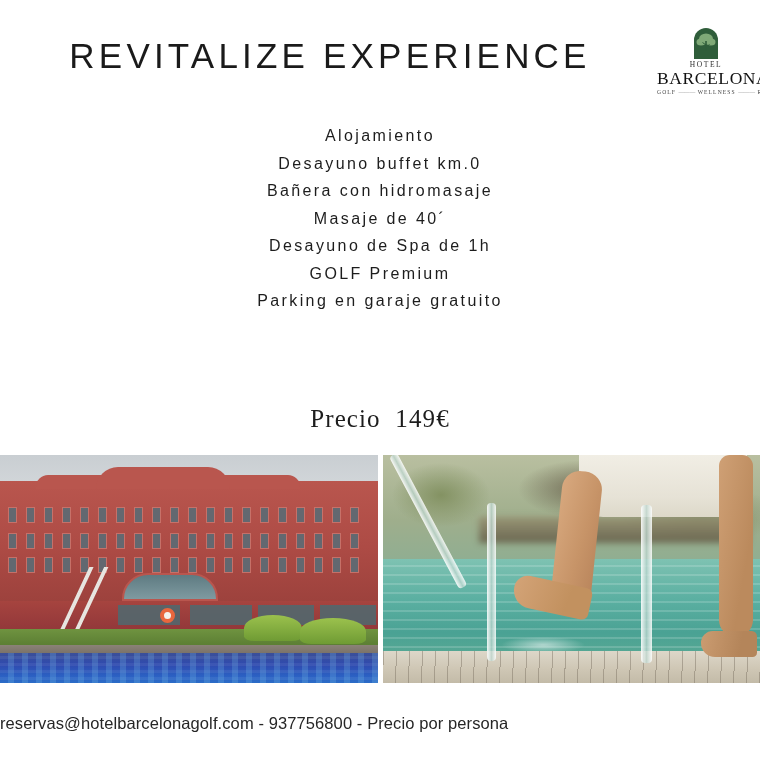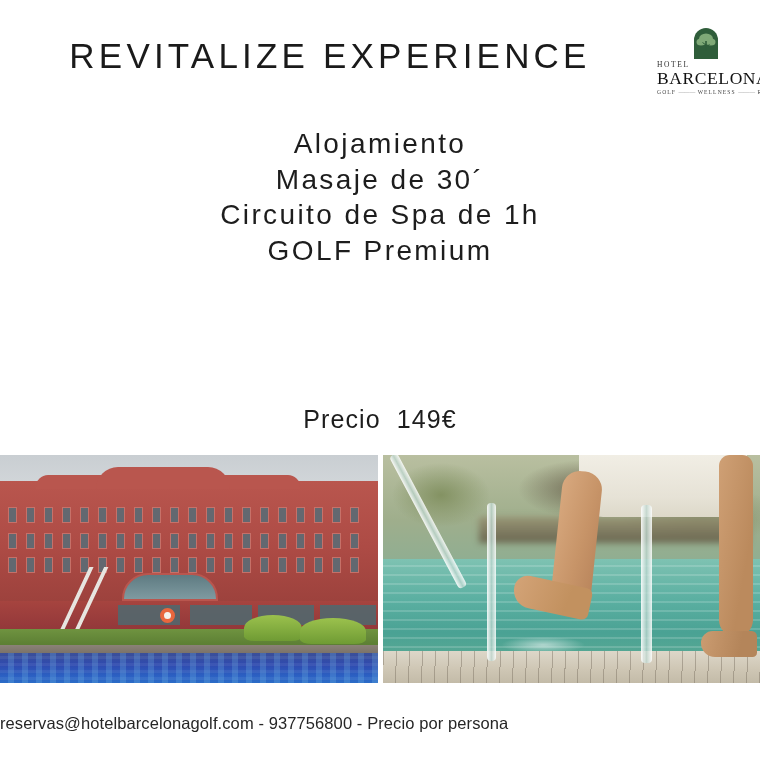--- a/index.html
+++ b/index.html
@@ -44,20 +44,21 @@
     white-space: nowrap;
   }
 
   
   .logo {
     position: absolute;
     left: 657px;
     top: 26px;
     width: 98px;
     height: 66px;
+    text-align: center;
   }
   .logo-arch {
     width: 30px;
     height: 33px;
     margin: 0 auto;
     display: block;
   }
   .logo-hotel {
     font-family: "Liberation Serif", serif;
     font-size: 7.5px;
@@ -89,36 +90,36 @@
 
   
   .amenities {
     position: absolute;
     left: 0;
     top: 122px;
     width: 760px;
     text-align: center;
   }
   .amenity-line {
-    font-size: 28px;
+    font-size: 16px;
     font-weight: 300;
     letter-spacing: 2.4px;
     color: #1d1d1d;
     line-height: 27.5px;
     white-space: nowrap;
-    margin-top: 8px;
   }
 
   
   .price-row {
     position: absolute;
     left: 0;
     top: 405px;
     width: 760px;
     text-align: center;
+    font-family: Liberation Serif, serif;
   }
   .price-text {
     font-size: 25px;
     font-weight: 300;
     letter-spacing: 1.1px;
     color: #1d1d1d;
     white-space: pre;
   }
 
   
@@ -447,23 +448,26 @@
         <span class="dash">———</span>
         <span>WELLNESS</span>
         <span class="dash">———</span>
         <span>RESORT</span>
       </div>
     </div>
   </div>
 
   <div class="amenities">
     <div class="amenity-line">Alojamiento</div>
-    <div class="amenity-line">Masaje de 30´</div>
-    <div class="amenity-line">Circuito de Spa de 1h</div>
+    <div class="amenity-line">Desayuno buffet km.0</div>
+    <div class="amenity-line">Bañera con hidromasaje</div>
+    <div class="amenity-line">Masaje de 40´</div>
+    <div class="amenity-line">Desayuno de Spa de 1h</div>
     <div class="amenity-line">GOLF Premium</div>
+    <div class="amenity-line">Parking en garaje gratuito</div>
   </div>
 
   <div class="price-row">
     <span class="price-text">Precio  149€</span>
   </div>
 
   <div class="photo-band">
 
     <div class="photo photo-left">
       <div class="hotel-scene">

